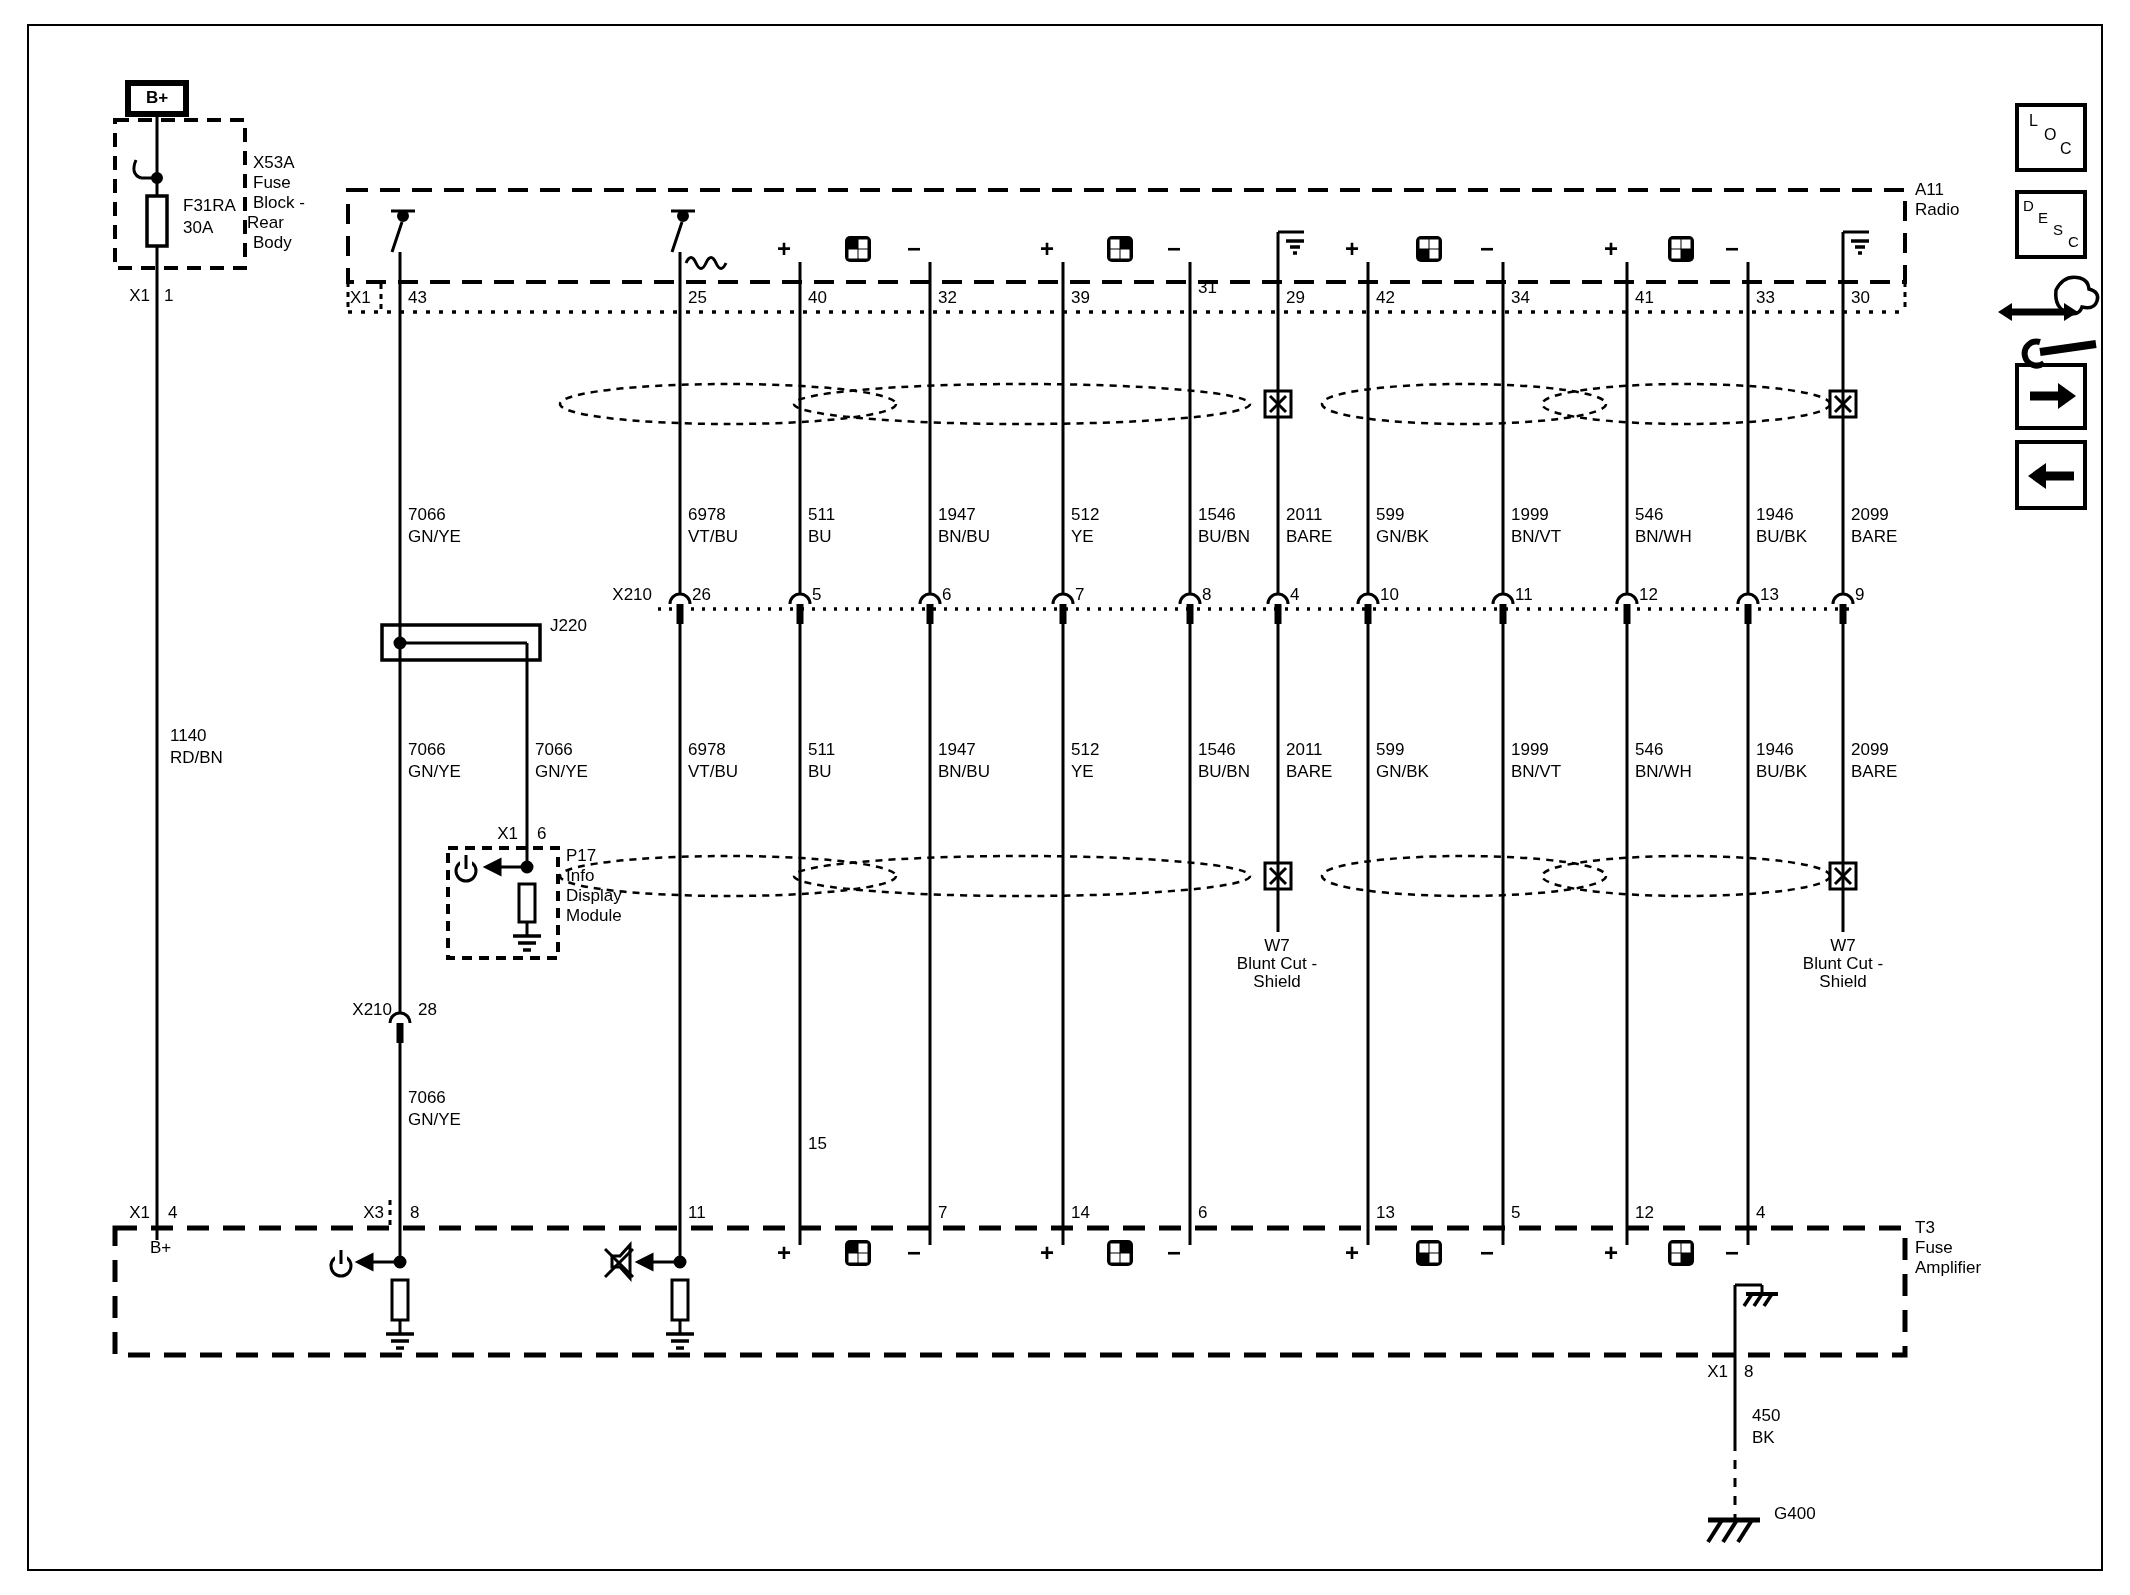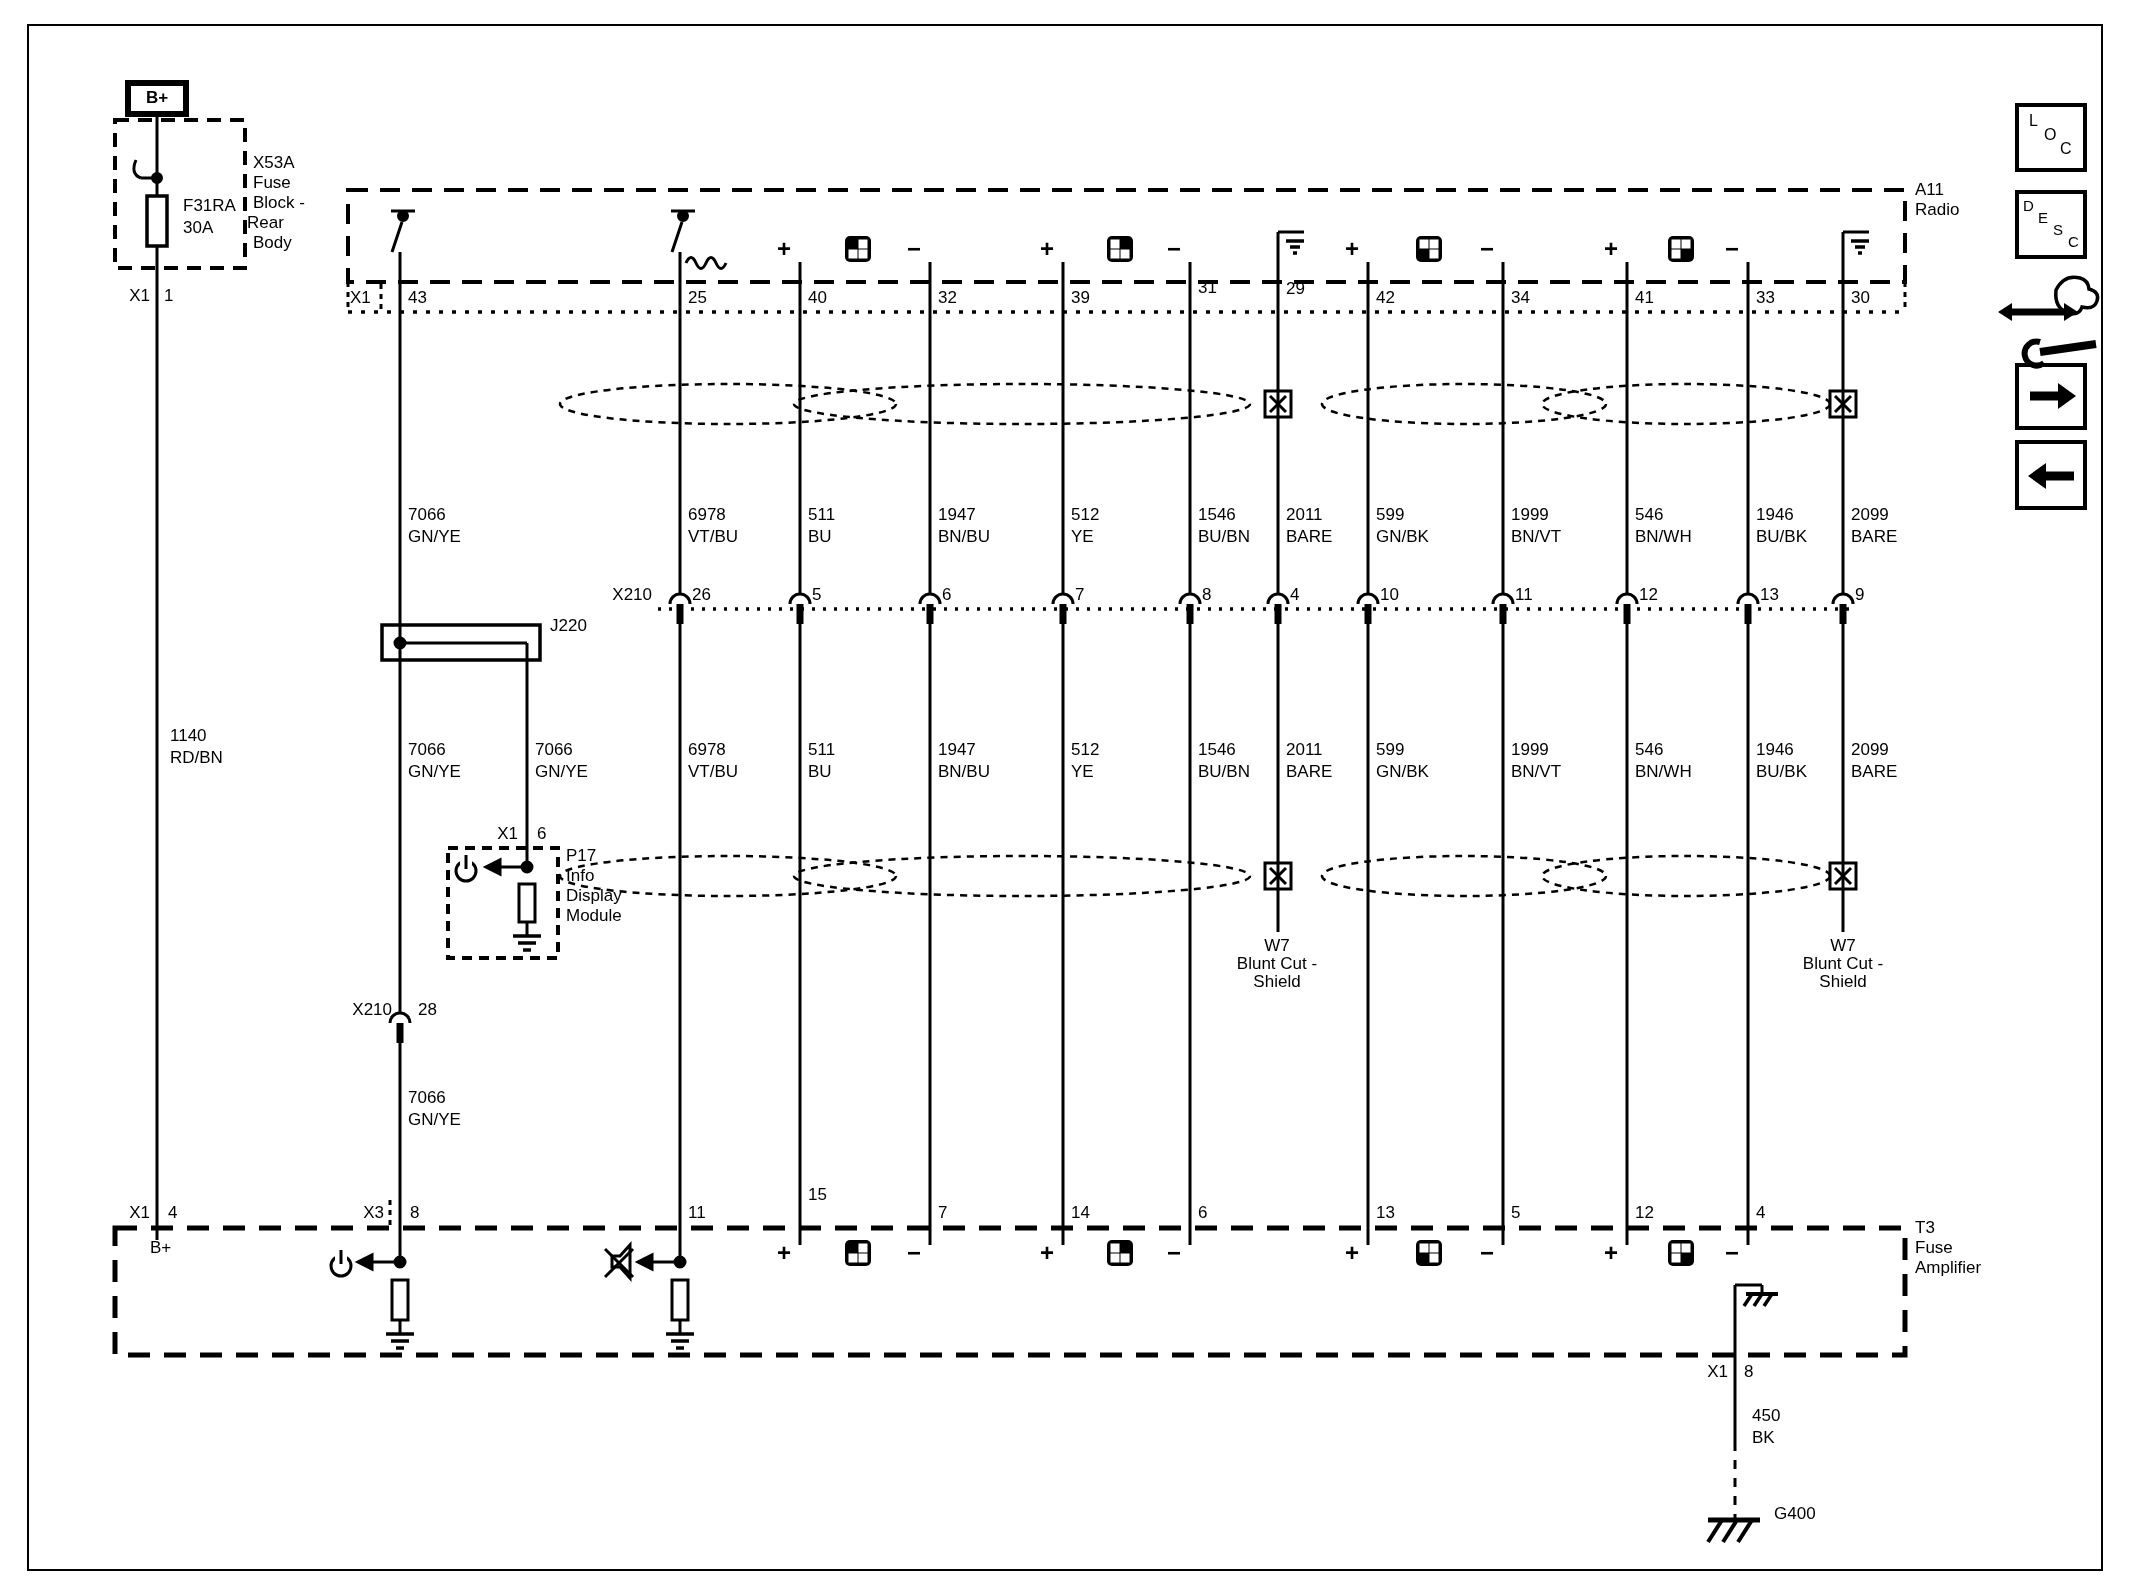--- a/index.html
+++ b/index.html
@@ -292,21 +292,21 @@
 
 <div class="lbl" style="left:1915px;top:180px">A11</div>
 <div class="lbl" style="left:1915px;top:200px">Radio</div>
 <div class="lbl" style="left:350px;top:288px">X1</div>
 <div class="lbl" style="left:408px;top:288px">43</div>
 <div class="lbl" style="left:688px;top:288px">25</div>
 <div class="lbl" style="left:808px;top:288px">40</div>
 <div class="lbl" style="left:938px;top:288px">32</div>
 <div class="lbl" style="left:1071px;top:288px">39</div>
 <div class="lbl" style="left:1198px;top:278px">31</div>
-<div class="lbl" style="left:1286px;top:279px">29</div>
+<div class="lbl" style="left:1286px;top:288px">29</div>
 <div class="lbl" style="left:1376px;top:288px">42</div>
 <div class="lbl" style="left:1511px;top:288px">34</div>
 <div class="lbl" style="left:1635px;top:288px">41</div>
 <div class="lbl" style="left:1756px;top:288px">33</div>
 <div class="lbl" style="left:1851px;top:288px">30</div>
 
 <div class="sign" style="left:784px;top:236px">+</div>
 <div class="sign" style="left:914px;top:236px">−</div>
 <div class="sign" style="left:1047px;top:236px">+</div>
 <div class="sign" style="left:1174px;top:236px">−</div>
@@ -429,21 +429,21 @@
 <div class="lbl" style="left:418px;top:1000px">28</div>
 
 <div class="lbl" style="left:408px;top:1088px">7066</div>
 <div class="lbl" style="left:408px;top:1110px">GN/YE</div>
 
 <div class="lbl r" style="left:114px;top:1203px;width:36px">X1</div>
 <div class="lbl" style="left:168px;top:1203px">4</div>
 <div class="lbl r" style="left:346px;top:1203px;width:38px">X3</div>
 <div class="lbl" style="left:410px;top:1203px">8</div>
 <div class="lbl" style="left:688px;top:1203px">11</div>
-<div class="lbl" style="left:808px;top:1185px">15</div>
+<div class="lbl" style="left:808px;top:1134px">15</div>
 <div class="lbl" style="left:938px;top:1203px">7</div>
 <div class="lbl" style="left:1071px;top:1203px">14</div>
 <div class="lbl" style="left:1198px;top:1203px">6</div>
 <div class="lbl" style="left:1376px;top:1203px">13</div>
 <div class="lbl" style="left:1511px;top:1203px">5</div>
 <div class="lbl" style="left:1635px;top:1203px">12</div>
 <div class="lbl" style="left:1756px;top:1203px">4</div>
 <div class="lbl" style="left:150px;top:1238px">B+</div>
 <div class="lbl" style="left:1915px;top:1218px">T3</div>
 <div class="lbl" style="left:1915px;top:1238px">Fuse</div>

